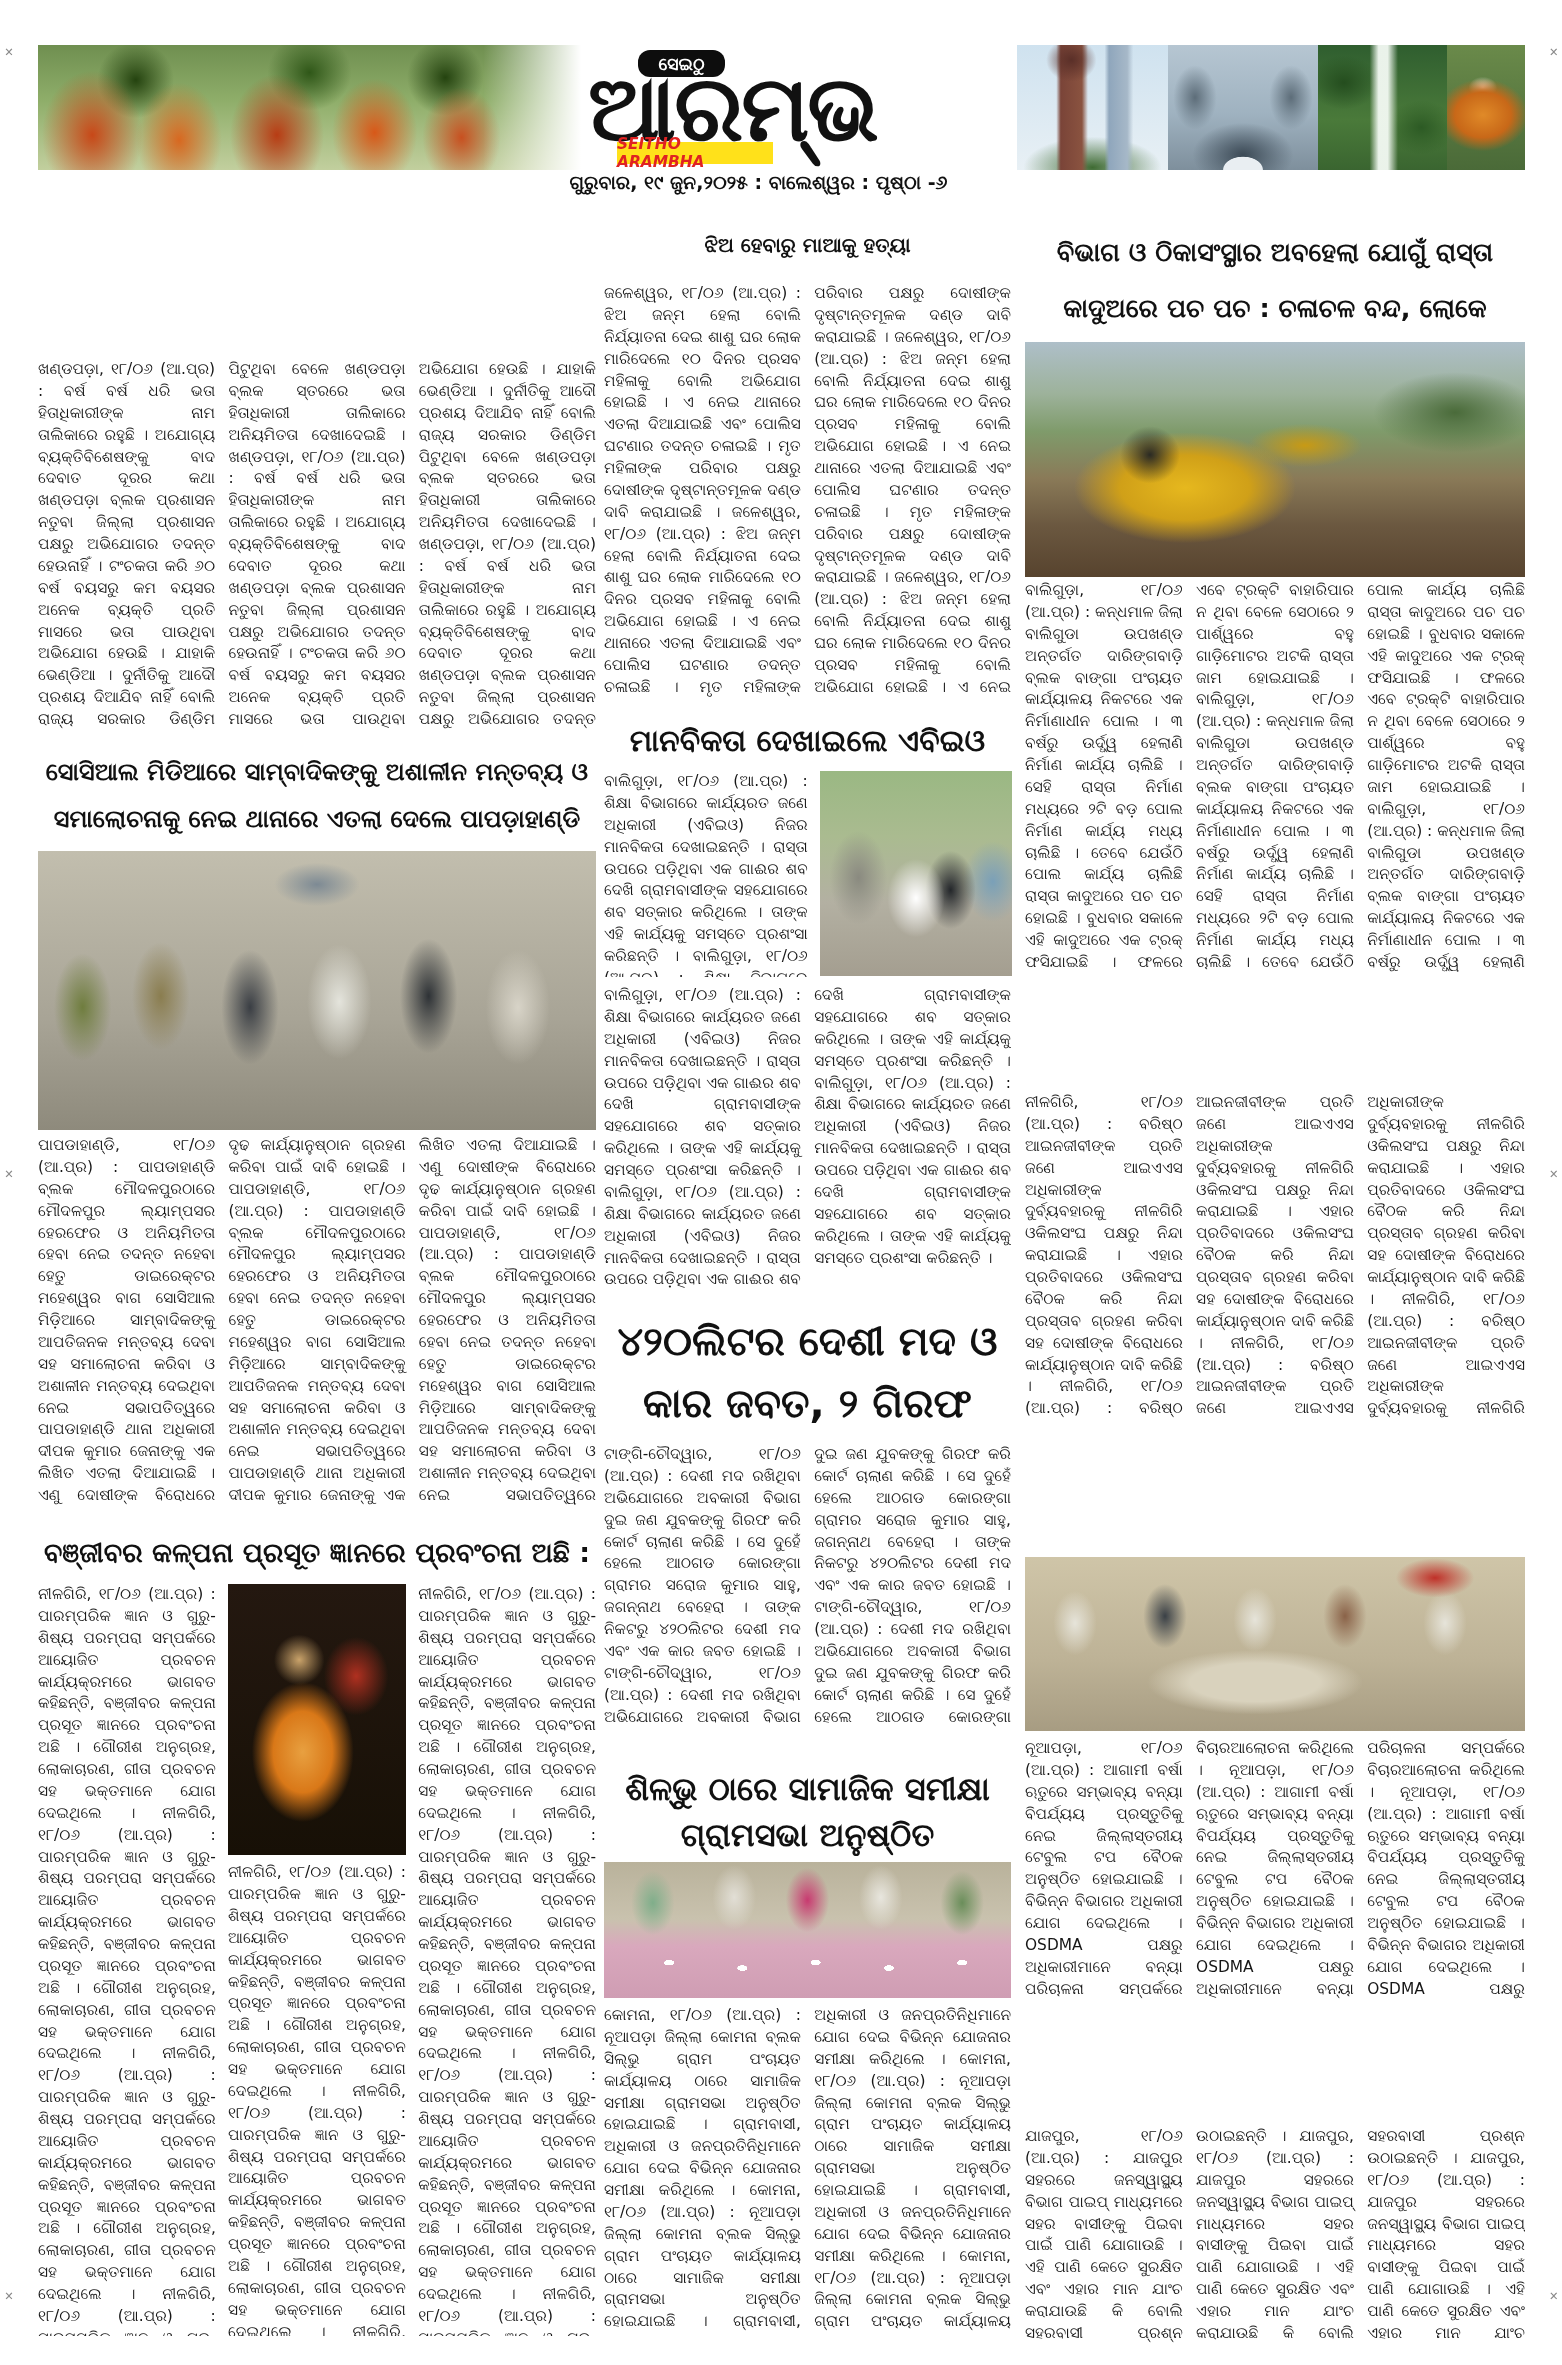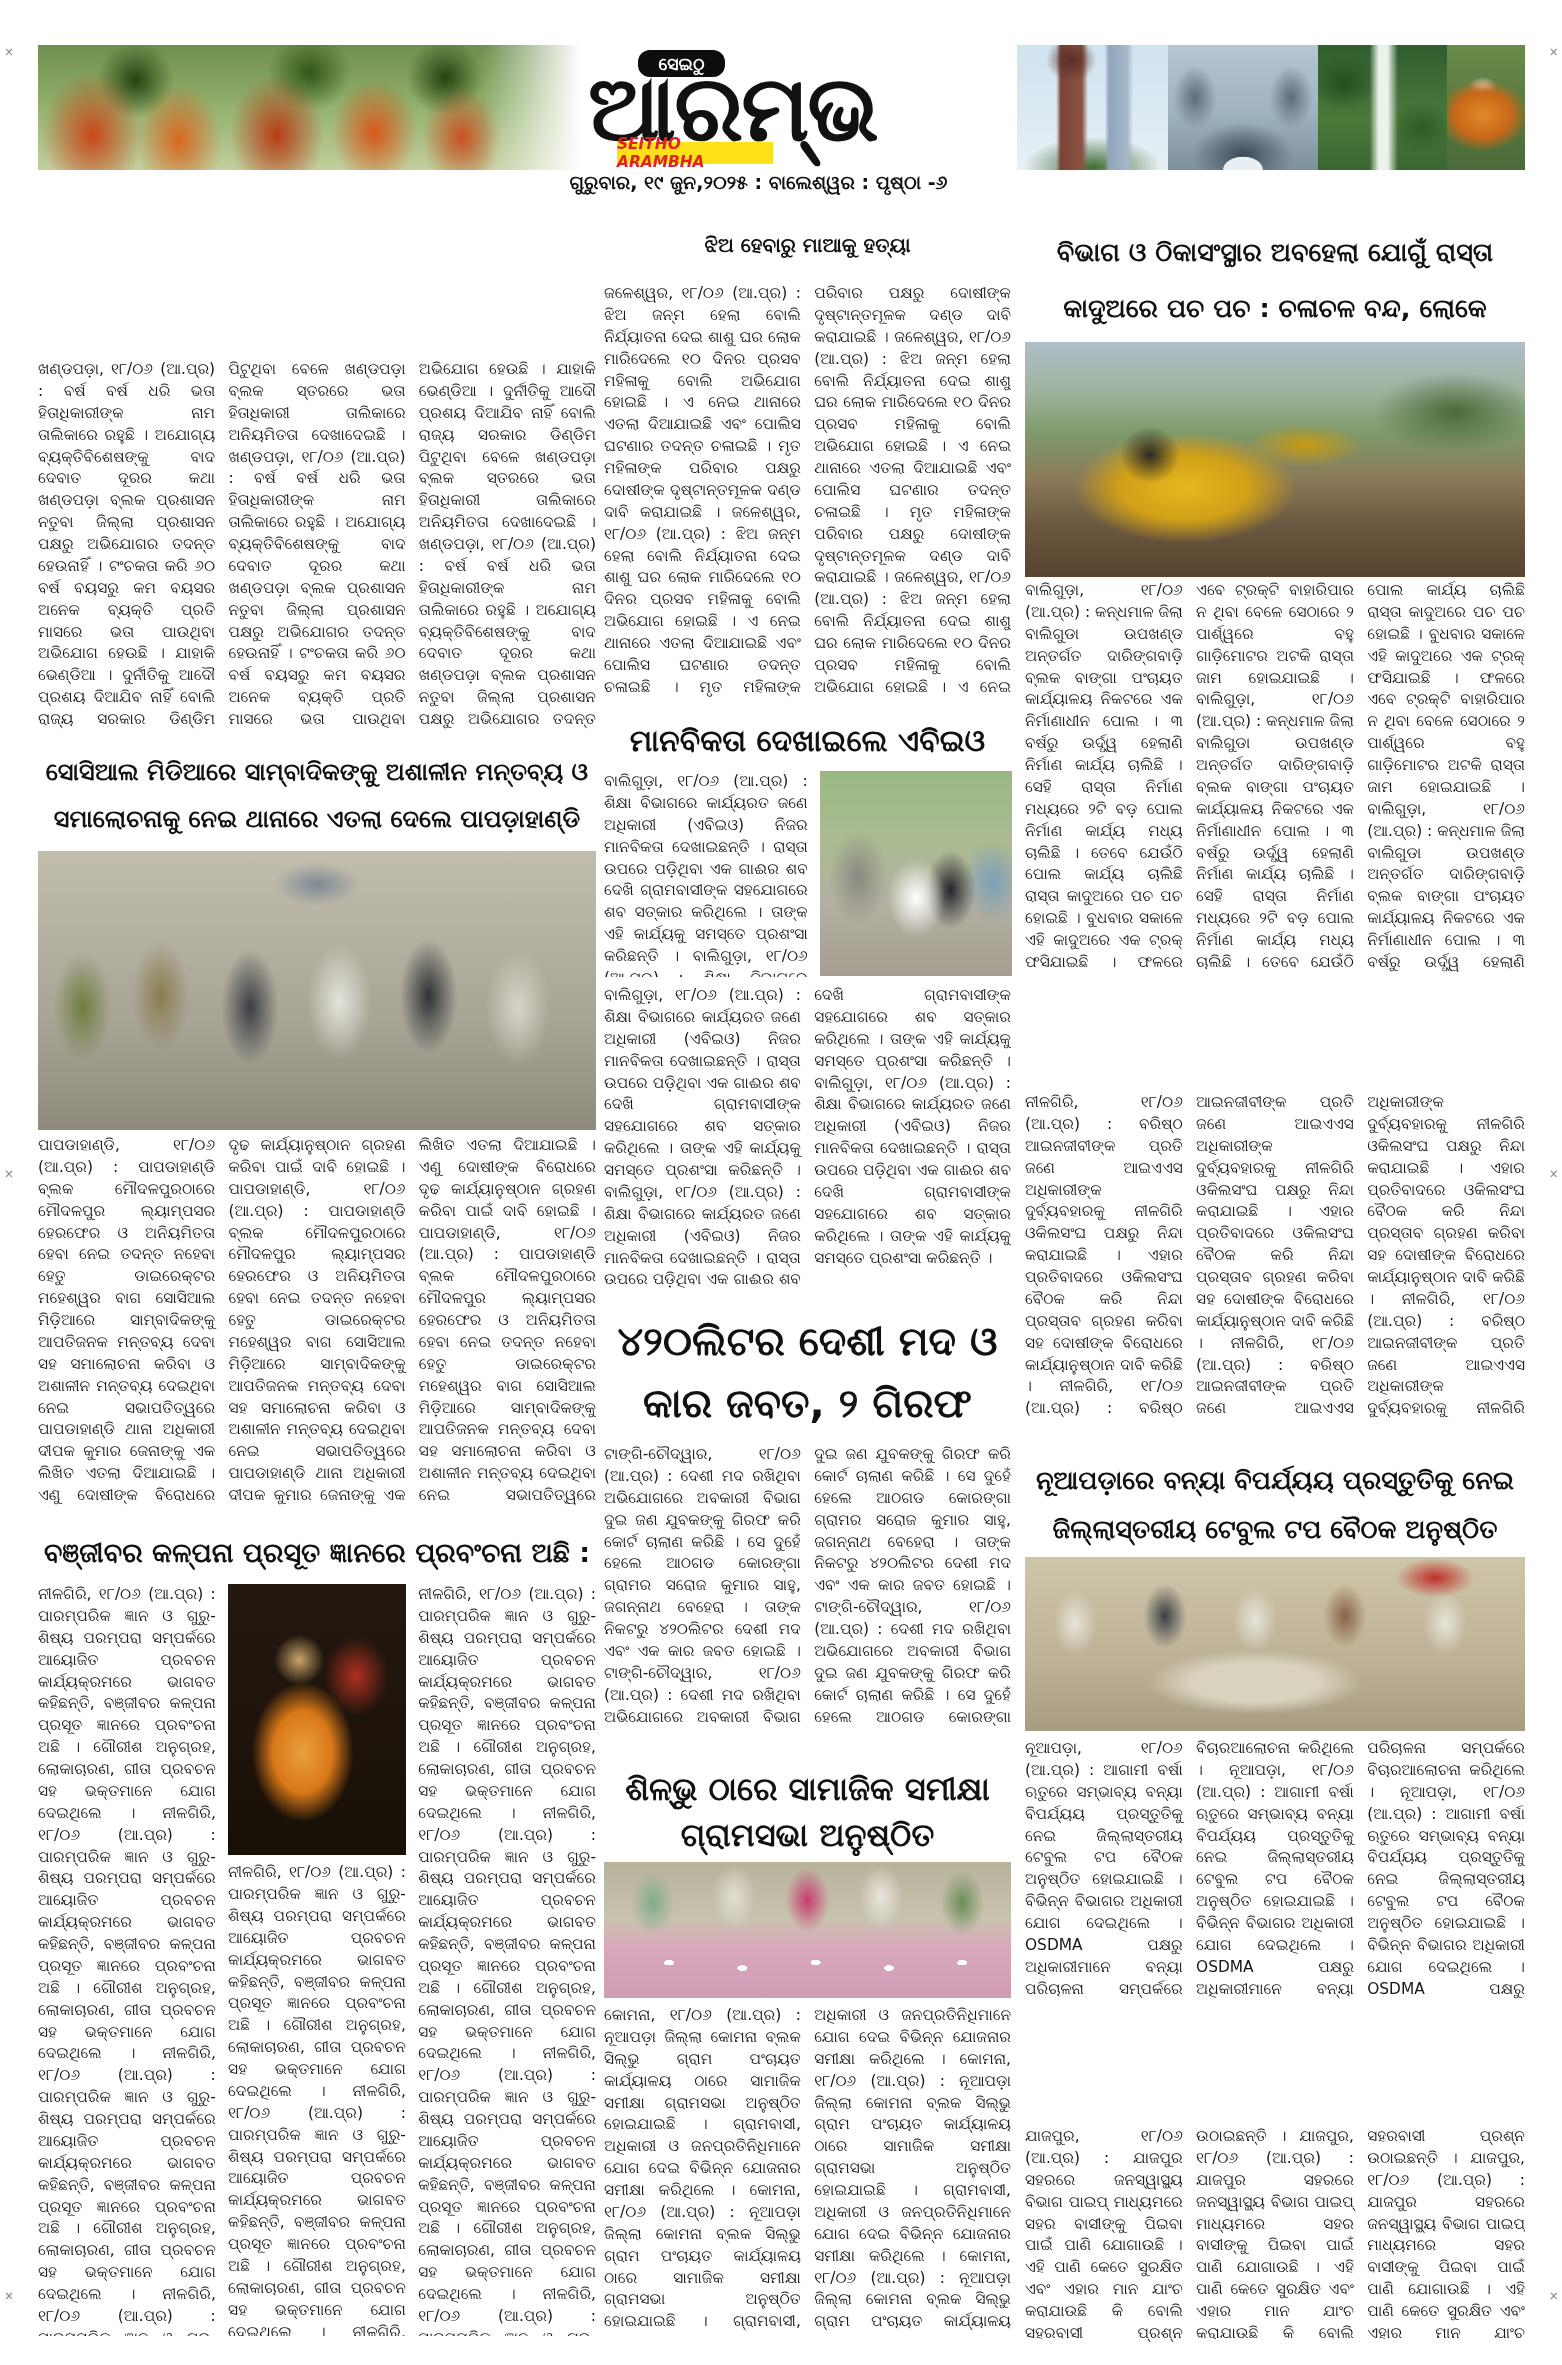--- a/index.html
+++ b/index.html
@@ -196,20 +196,19 @@
   <div class="hl hl-g">ଶିଳ୍ଭୁ ଠାରେ ସାମାଜିକ ସମୀକ୍ଷା ଗ୍ରାମସଭା ଅନୁଷ୍ଠିତ</div>
   <div class="photo ph-sabha"></div>
   <div class="bd bd-g c2">କୋମନା, ୧୮/୦୬ (ଆ.ପ୍ର) : ନୂଆପଡ଼ା ଜିଲ୍ଲା କୋମନା ବ୍ଲକ ସିଲ୍ଭୁ ଗ୍ରାମ ପଂଚାୟତ କାର୍ଯ୍ୟାଳୟ ଠାରେ ସାମାଜିକ ସମୀକ୍ଷା ଗ୍ରାମସଭା ଅନୁଷ୍ଠିତ ହୋଇଯାଇଛି । ଗ୍ରାମବାସୀ, ଅଧିକାରୀ ଓ ଜନପ୍ରତିନିଧିମାନେ ଯୋଗ ଦେଇ ବିଭିନ୍ନ ଯୋଜନାର ସମୀକ୍ଷା କରିଥିଲେ । କୋମନା, ୧୮/୦୬ (ଆ.ପ୍ର) : ନୂଆପଡ଼ା ଜିଲ୍ଲା କୋମନା ବ୍ଲକ ସିଲ୍ଭୁ ଗ୍ରାମ ପଂଚାୟତ କାର୍ଯ୍ୟାଳୟ ଠାରେ ସାମାଜିକ ସମୀକ୍ଷା ଗ୍ରାମସଭା ଅନୁଷ୍ଠିତ ହୋଇଯାଇଛି । ଗ୍ରାମବାସୀ, ଅଧିକାରୀ ଓ ଜନପ୍ରତିନିଧିମାନେ ଯୋଗ ଦେଇ ବିଭିନ୍ନ ଯୋଜନାର ସମୀକ୍ଷା କରିଥିଲେ । କୋମନା, ୧୮/୦୬ (ଆ.ପ୍ର) : ନୂଆପଡ଼ା ଜିଲ୍ଲା କୋମନା ବ୍ଲକ ସିଲ୍ଭୁ ଗ୍ରାମ ପଂଚାୟତ କାର୍ଯ୍ୟାଳୟ ଠାରେ ସାମାଜିକ ସମୀକ୍ଷା ଗ୍ରାମସଭା ଅନୁଷ୍ଠିତ ହୋଇଯାଇଛି । ଗ୍ରାମବାସୀ, ଅଧିକାରୀ ଓ ଜନପ୍ରତିନିଧିମାନେ ଯୋଗ ଦେଇ ବିଭିନ୍ନ ଯୋଜନାର ସମୀକ୍ଷା କରିଥିଲେ । କୋମନା, ୧୮/୦୬ (ଆ.ପ୍ର) : ନୂଆପଡ଼ା ଜିଲ୍ଲା କୋମନା ବ୍ଲକ ସିଲ୍ଭୁ ଗ୍ରାମ ପଂଚାୟତ କାର୍ଯ୍ୟାଳୟ ଠାରେ ସାମାଜିକ ସମୀକ୍ଷା ଗ୍ରାମସଭା ଅନୁଷ୍ଠିତ ହୋଇଯାଇଛି । ଗ୍ରାମବାସୀ, ଅଧିକାରୀ ଓ ଜନପ୍ରତିନିଧିମାନେ ଯୋଗ ଦେଇ ବିଭିନ୍ନ ଯୋଜନାର ସମୀକ୍ଷା କରିଥିଲେ ।</div>
 
   <div class="hl hl-h">ବିଭାଗ ଓ ଠିକାସଂସ୍ଥାର ଅବହେଲା ଯୋଗୁଁ ରାସ୍ତା କାଦୁଅରେ ପଚ ପଚ : ଚଳାଚଳ ବନ୍ଦ, ଲୋକେ ହଟହଟା</div>
   <div class="photo ph-jcb"></div>
   <div class="bd bd-h c3">ବାଲିଗୁଡ଼ା, ୧୮/୦୬ (ଆ.ପ୍ର) : କନ୍ଧମାଳ ଜିଲା ବାଲିଗୁଡା ଉପଖଣ୍ଡ ଅନ୍ତର୍ଗତ ଦାରିଙ୍ଗବାଡ଼ି ବ୍ଲକ ବାଙ୍ଗା ପଂଚାୟତ କାର୍ଯ୍ୟାଳୟ ନିକଟରେ ଏକ ନିର୍ମାଣାଧୀନ ପୋଲ । ୩ ବର୍ଷରୁ ଉର୍ଦ୍ଧ୍ୱ ହେଲାଣି ନିର୍ମାଣ କାର୍ଯ୍ୟ ଚାଲିଛି । ସେହି ରାସ୍ତା ନିର୍ମାଣ ମଧ୍ୟରେ ୨ଟି ବଡ଼ ପୋଲ ନିର୍ମାଣ କାର୍ଯ୍ୟ ମଧ୍ୟ ଚାଲିଛି । ତେବେ ଯେଉଁଠି ପୋଲ କାର୍ଯ୍ୟ ଚାଲିଛି ରାସ୍ତା କାଦୁଅରେ ପଚ ପଚ ହୋଇଛି । ବୁଧବାର ସକାଳେ ଏହି କାଦୁଅରେ ଏକ ଟ୍ରକ୍ ଫସିଯାଇଛି । ଫଳରେ ଏବେ ଟ୍ରକ୍‌ଟି ବାହାରିପାର ନ ଥିବା ବେଳେ ସେଠାରେ ୨ ପାର୍ଶ୍ୱରେ ବହୁ ଗାଡ଼ିମୋଟର ଅଟକି ରାସ୍ତା ଜାମ ହୋଇଯାଇଛି । ବାଲିଗୁଡ଼ା, ୧୮/୦୬ (ଆ.ପ୍ର) : କନ୍ଧମାଳ ଜିଲା ବାଲିଗୁଡା ଉପଖଣ୍ଡ ଅନ୍ତର୍ଗତ ଦାରିଙ୍ଗବାଡ଼ି ବ୍ଲକ ବାଙ୍ଗା ପଂଚାୟତ କାର୍ଯ୍ୟାଳୟ ନିକଟରେ ଏକ ନିର୍ମାଣାଧୀନ ପୋଲ । ୩ ବର୍ଷରୁ ଉର୍ଦ୍ଧ୍ୱ ହେଲାଣି ନିର୍ମାଣ କାର୍ଯ୍ୟ ଚାଲିଛି । ସେହି ରାସ୍ତା ନିର୍ମାଣ ମଧ୍ୟରେ ୨ଟି ବଡ଼ ପୋଲ ନିର୍ମାଣ କାର୍ଯ୍ୟ ମଧ୍ୟ ଚାଲିଛି । ତେବେ ଯେଉଁଠି ପୋଲ କାର୍ଯ୍ୟ ଚାଲିଛି ରାସ୍ତା କାଦୁଅରେ ପଚ ପଚ ହୋଇଛି । ବୁଧବାର ସକାଳେ ଏହି କାଦୁଅରେ ଏକ ଟ୍ରକ୍ ଫସିଯାଇଛି । ଫଳରେ ଏବେ ଟ୍ରକ୍‌ଟି ବାହାରିପାର ନ ଥିବା ବେଳେ ସେଠାରେ ୨ ପାର୍ଶ୍ୱରେ ବହୁ ଗାଡ଼ିମୋଟର ଅଟକି ରାସ୍ତା ଜାମ ହୋଇଯାଇଛି । ବାଲିଗୁଡ଼ା, ୧୮/୦୬ (ଆ.ପ୍ର) : କନ୍ଧମାଳ ଜିଲା ବାଲିଗୁଡା ଉପଖଣ୍ଡ ଅନ୍ତର୍ଗତ ଦାରିଙ୍ଗବାଡ଼ି ବ୍ଲକ ବାଙ୍ଗା ପଂଚାୟତ କାର୍ଯ୍ୟାଳୟ ନିକଟରେ ଏକ ନିର୍ମାଣାଧୀନ ପୋଲ । ୩ ବର୍ଷରୁ ଉର୍ଦ୍ଧ୍ୱ ହେଲାଣି ନିର୍ମାଣ କାର୍ଯ୍ୟ ଚାଲିଛି । ସେହି ରାସ୍ତା ନିର୍ମାଣ ମଧ୍ୟରେ ୨ଟି ବଡ଼ ପୋଲ ନିର୍ମାଣ କାର୍ଯ୍ୟ ମଧ୍ୟ ଚାଲିଛି । ତେବେ ଯେଉଁଠି ପୋଲ କାର୍ଯ୍ୟ ଚାଲିଛି ରାସ୍ତା କାଦୁଅରେ ପଚ ପଚ ହୋଇଛି । ବୁଧବାର ସକାଳେ ଏହି କାଦୁଅରେ ଏକ ଟ୍ରକ୍ ଫସିଯାଇଛି । ଫଳରେ ଏବେ ଟ୍ରକ୍‌ଟି ବାହାରିପାର ନ ଥିବା ବେଳେ ସେଠାରେ ୨ ପାର୍ଶ୍ୱରେ ବହୁ ଗାଡ଼ିମୋଟର ଅଟକି ରାସ୍ତା ଜାମ ହୋଇଯାଇଛି ।</div>
 
   <div class="bd bd-i c3">ନୀଳଗିରି, ୧୮/୦୬ (ଆ.ପ୍ର) : ବରିଷ୍ଠ ଆଇନଜୀବୀଙ୍କ ପ୍ରତି ଜଣେ ଆଇଏଏସ ଅଧିକାରୀଙ୍କ ଦୁର୍ବ୍ୟବହାରକୁ ନୀଳଗିରି ଓକିଲସଂଘ ପକ୍ଷରୁ ନିନ୍ଦା କରାଯାଇଛି । ଏହାର ପ୍ରତିବାଦରେ ଓକିଲସଂଘ ବୈଠକ କରି ନିନ୍ଦା ପ୍ରସ୍ତାବ ଗ୍ରହଣ କରିବା ସହ ଦୋଷୀଙ୍କ ବିରୋଧରେ କାର୍ଯ୍ୟାନୁଷ୍ଠାନ ଦାବି କରିଛି । ନୀଳଗିରି, ୧୮/୦୬ (ଆ.ପ୍ର) : ବରିଷ୍ଠ ଆଇନଜୀବୀଙ୍କ ପ୍ରତି ଜଣେ ଆଇଏଏସ ଅଧିକାରୀଙ୍କ ଦୁର୍ବ୍ୟବହାରକୁ ନୀଳଗିରି ଓକିଲସଂଘ ପକ୍ଷରୁ ନିନ୍ଦା କରାଯାଇଛି । ଏହାର ପ୍ରତିବାଦରେ ଓକିଲସଂଘ ବୈଠକ କରି ନିନ୍ଦା ପ୍ରସ୍ତାବ ଗ୍ରହଣ କରିବା ସହ ଦୋଷୀଙ୍କ ବିରୋଧରେ କାର୍ଯ୍ୟାନୁଷ୍ଠାନ ଦାବି କରିଛି । ନୀଳଗିରି, ୧୮/୦୬ (ଆ.ପ୍ର) : ବରିଷ୍ଠ ଆଇନଜୀବୀଙ୍କ ପ୍ରତି ଜଣେ ଆଇଏଏସ ଅଧିକାରୀଙ୍କ ଦୁର୍ବ୍ୟବହାରକୁ ନୀଳଗିରି ଓକିଲସଂଘ ପକ୍ଷରୁ ନିନ୍ଦା କରାଯାଇଛି । ଏହାର ପ୍ରତିବାଦରେ ଓକିଲସଂଘ ବୈଠକ କରି ନିନ୍ଦା ପ୍ରସ୍ତାବ ଗ୍ରହଣ କରିବା ସହ ଦୋଷୀଙ୍କ ବିରୋଧରେ କାର୍ଯ୍ୟାନୁଷ୍ଠାନ ଦାବି କରିଛି । ନୀଳଗିରି, ୧୮/୦୬ (ଆ.ପ୍ର) : ବରିଷ୍ଠ ଆଇନଜୀବୀଙ୍କ ପ୍ରତି ଜଣେ ଆଇଏଏସ ଅଧିକାରୀଙ୍କ ଦୁର୍ବ୍ୟବହାରକୁ ନୀଳଗିରି ଓକିଲସଂଘ ପକ୍ଷରୁ ନିନ୍ଦା କରାଯାଇଛି । ଏହାର ପ୍ରତିବାଦରେ ଓକିଲସଂଘ ବୈଠକ କରି ନିନ୍ଦା ପ୍ରସ୍ତାବ ଗ୍ରହଣ କରିବା ସହ ଦୋଷୀଙ୍କ ବିରୋଧରେ କାର୍ଯ୍ୟାନୁଷ୍ଠାନ ଦାବି କରିଛି ।</div>
 
-  <div class="hl hl-j">ନୂଆପଡ଼ାରେ ବନ୍ୟା ବିପର୍ଯ୍ୟୟ ପ୍ରସ୍ତୁତିକୁ ନେଇ ଜିଲ୍ଲାସ୍ତରୀୟ ଟେବୁଲ ଟପ ବୈଠକ ଅନୁଷ୍ଠିତ</div>
   <div class="photo ph-meeting"></div>
   <div class="bd bd-j c3">ନୂଆପଡ଼ା, ୧୮/୦୬ (ଆ.ପ୍ର) : ଆଗାମୀ ବର୍ଷା ଋତୁରେ ସମ୍ଭାବ୍ୟ ବନ୍ୟା ବିପର୍ଯ୍ୟୟ ପ୍ରସ୍ତୁତିକୁ ନେଇ ଜିଲ୍ଲାସ୍ତରୀୟ ଟେବୁଲ ଟପ ବୈଠକ ଅନୁଷ୍ଠିତ ହୋଇଯାଇଛି । ବିଭିନ୍ନ ବିଭାଗର ଅଧିକାରୀ ଯୋଗ ଦେଇଥିଲେ । OSDMA ପକ୍ଷରୁ ଅଧିକାରୀମାନେ ବନ୍ୟା ପରିଚାଳନା ସମ୍ପର୍କରେ ବିଚାରଆଲୋଚନା କରିଥିଲେ । ନୂଆପଡ଼ା, ୧୮/୦୬ (ଆ.ପ୍ର) : ଆଗାମୀ ବର୍ଷା ଋତୁରେ ସମ୍ଭାବ୍ୟ ବନ୍ୟା ବିପର୍ଯ୍ୟୟ ପ୍ରସ୍ତୁତିକୁ ନେଇ ଜିଲ୍ଲାସ୍ତରୀୟ ଟେବୁଲ ଟପ ବୈଠକ ଅନୁଷ୍ଠିତ ହୋଇଯାଇଛି । ବିଭିନ୍ନ ବିଭାଗର ଅଧିକାରୀ ଯୋଗ ଦେଇଥିଲେ । OSDMA ପକ୍ଷରୁ ଅଧିକାରୀମାନେ ବନ୍ୟା ପରିଚାଳନା ସମ୍ପର୍କରେ ବିଚାରଆଲୋଚନା କରିଥିଲେ । ନୂଆପଡ଼ା, ୧୮/୦୬ (ଆ.ପ୍ର) : ଆଗାମୀ ବର୍ଷା ଋତୁରେ ସମ୍ଭାବ୍ୟ ବନ୍ୟା ବିପର୍ଯ୍ୟୟ ପ୍ରସ୍ତୁତିକୁ ନେଇ ଜିଲ୍ଲାସ୍ତରୀୟ ଟେବୁଲ ଟପ ବୈଠକ ଅନୁଷ୍ଠିତ ହୋଇଯାଇଛି । ବିଭିନ୍ନ ବିଭାଗର ଅଧିକାରୀ ଯୋଗ ଦେଇଥିଲେ । OSDMA ପକ୍ଷରୁ ଅଧିକାରୀମାନେ ବନ୍ୟା ପରିଚାଳନା ସମ୍ପର୍କରେ ବିଚାରଆଲୋଚନା କରିଥିଲେ ।</div>
 
   <div class="bd bd-k c3">ଯାଜପୁର, ୧୮/୦୬ (ଆ.ପ୍ର) : ଯାଜପୁର ସହରରେ ଜନସ୍ୱାସ୍ଥ୍ୟ ବିଭାଗ ପାଇପ୍ ମାଧ୍ୟମରେ ସହର ବାସୀଙ୍କୁ ପିଇବା ପାଇଁ ପାଣି ଯୋଗାଉଛି । ଏହି ପାଣି କେତେ ସୁରକ୍ଷିତ ଏବଂ ଏହାର ମାନ ଯାଂଚ କରାଯାଉଛି କି ବୋଲି ସହରବାସୀ ପ୍ରଶ୍ନ ଉଠାଇଛନ୍ତି । ଯାଜପୁର, ୧୮/୦୬ (ଆ.ପ୍ର) : ଯାଜପୁର ସହରରେ ଜନସ୍ୱାସ୍ଥ୍ୟ ବିଭାଗ ପାଇପ୍ ମାଧ୍ୟମରେ ସହର ବାସୀଙ୍କୁ ପିଇବା ପାଇଁ ପାଣି ଯୋଗାଉଛି । ଏହି ପାଣି କେତେ ସୁରକ୍ଷିତ ଏବଂ ଏହାର ମାନ ଯାଂଚ କରାଯାଉଛି କି ବୋଲି ସହରବାସୀ ପ୍ରଶ୍ନ ଉଠାଇଛନ୍ତି । ଯାଜପୁର, ୧୮/୦୬ (ଆ.ପ୍ର) : ଯାଜପୁର ସହରରେ ଜନସ୍ୱାସ୍ଥ୍ୟ ବିଭାଗ ପାଇପ୍ ମାଧ୍ୟମରେ ସହର ବାସୀଙ୍କୁ ପିଇବା ପାଇଁ ପାଣି ଯୋଗାଉଛି । ଏହି ପାଣି କେତେ ସୁରକ୍ଷିତ ଏବଂ ଏହାର ମାନ ଯାଂଚ କରାଯାଉଛି କି ବୋଲି ସହରବାସୀ ପ୍ରଶ୍ନ ଉଠାଇଛନ୍ତି ।</div>
 
 </div>
 
 
 </body></html>

